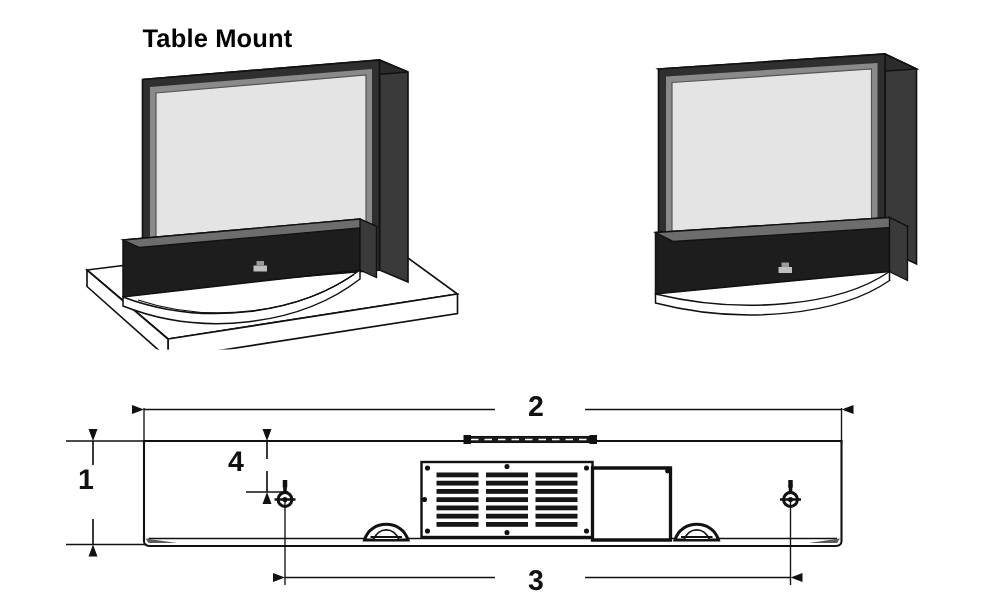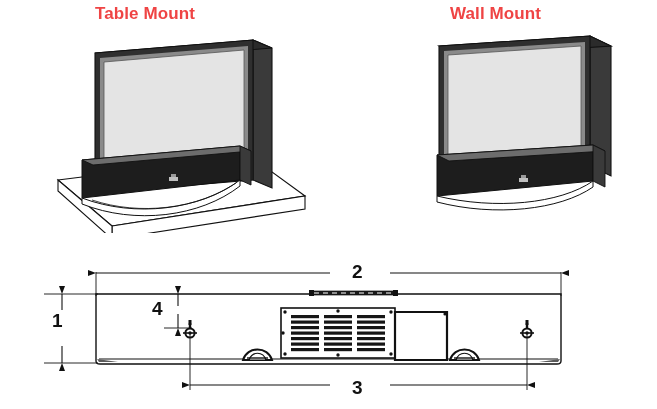--- a/index.html
+++ b/index.html
@@ -10,22 +10,23 @@
     color:#000;
     position:relative;
     overflow:hidden;
   }
   .stage{position:absolute;inset:0;}
   .title{
     position:absolute;
     font-size:17px;
     font-weight:700;
     letter-spacing:.1px;
-    color:#ef4444;
+    color:#000000;
     white-space:nowrap;
+    margin-top:12px;
   }
   #title-table{left:95px;top:4px;}
   #title-wall{left:450px;top:4px;}
   svg{display:block;}
   .fig{position:absolute;}
   #fig-table{left:40px;top:28px;}
   #fig-wall{left:415px;top:28px;}
   #fig-tech{left:0px;top:250px;}
   .dim-num{
     position:absolute;
@@ -39,21 +40,20 @@
   #dim-3{left:352px;top:377px;}
   #dim-4{left:152px;top:298px;}
 </style>
 </head>
 <body>
 
 <div class="stage">
 
   <div class="title" id="title-table">Table Mount</div>
 
-  <div class="title" id="title-wall">Wall Mount</div>
 
   <div class="fig" id="fig-table">
     <svg width="280" height="205" viewBox="0 0 280 205">
 
       <g>
         <polygon points="18,152 210,128 265,168 72,198" fill="#ffffff" stroke="#111" stroke-width="1.1"></polygon>
         <polygon points="72,198 265,168 265,181 72,211" fill="#ffffff" stroke="#111" stroke-width="1.1"></polygon>
         <polygon points="18,152 18,163 72,211 72,198" fill="#ffffff" stroke="#111" stroke-width="1.1"></polygon>
       </g>
 

